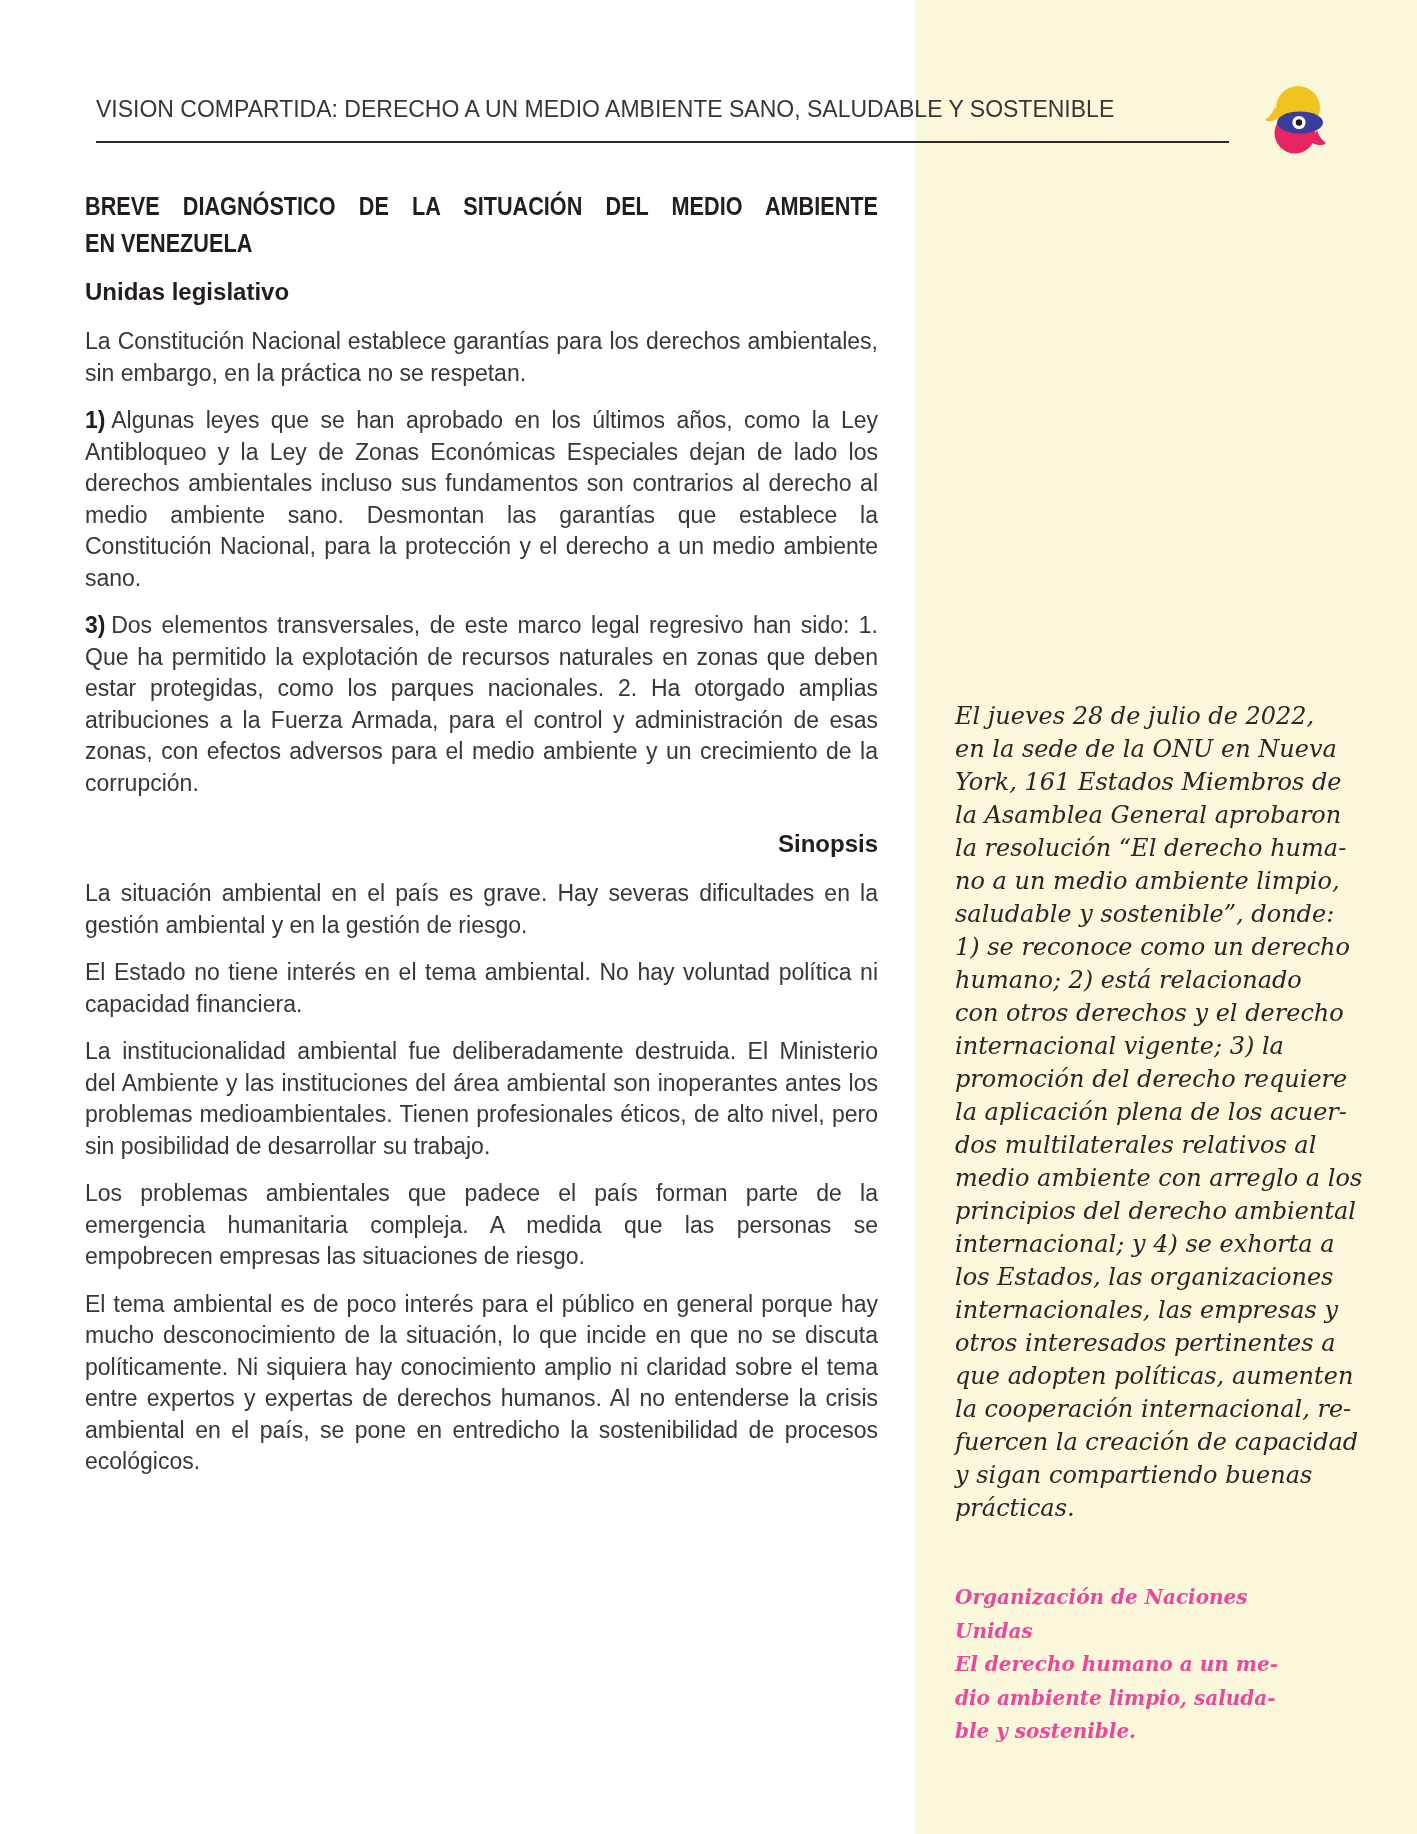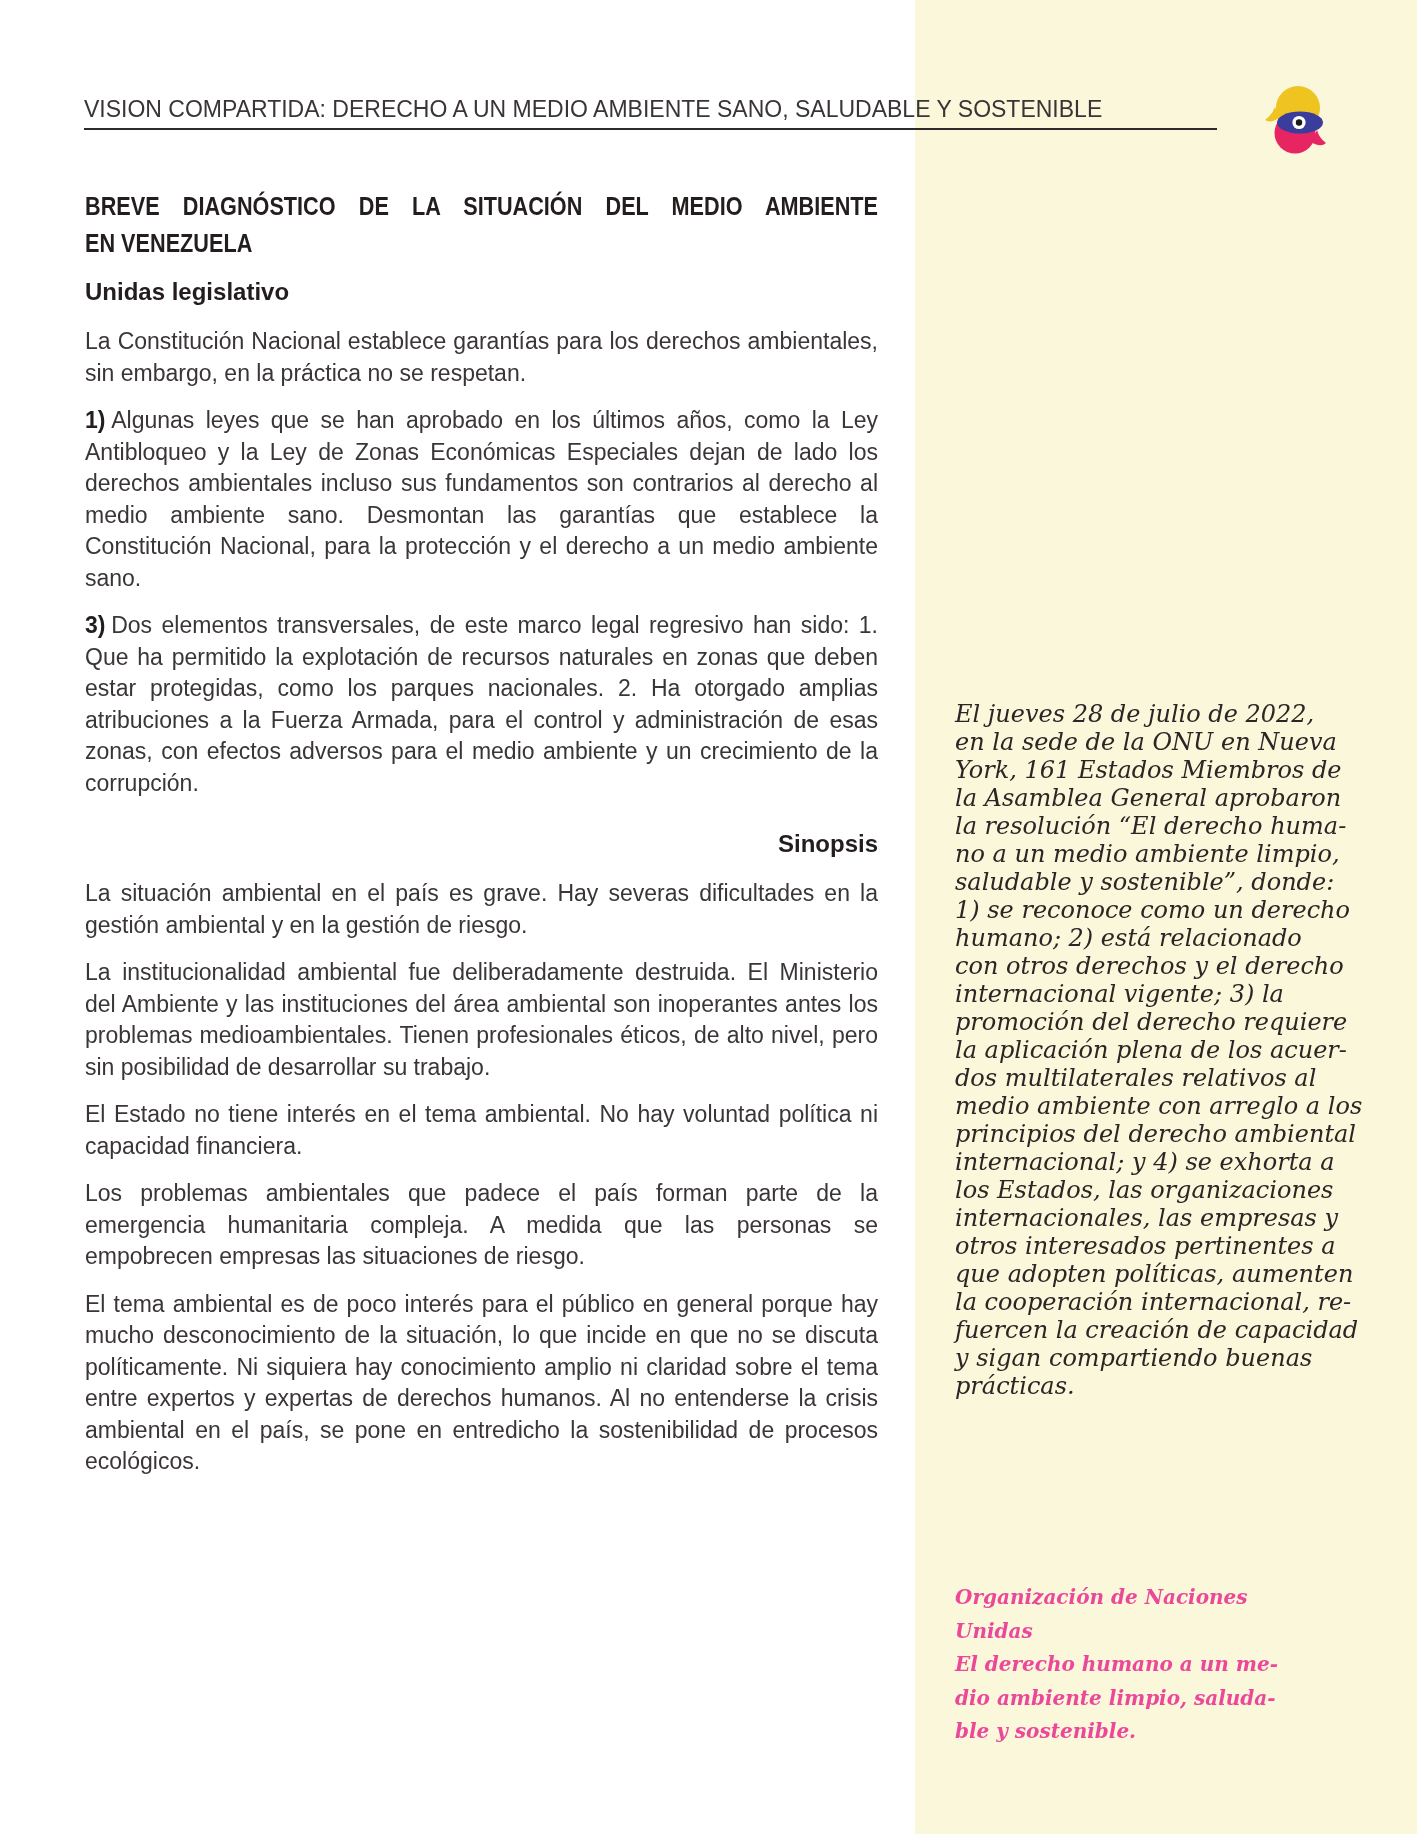--- a/index.html
+++ b/index.html
@@ -7,22 +7,22 @@
   .page{
     position:relative;width:1417px;height:1834px;background:#ffffff;
     margin:0 auto;overflow:hidden;
   }
   .yellow-band{
     position:absolute;left:915px;top:0;width:502px;height:1834px;
     background:#FAF7DA;
   }
   
   .running-header{
-    position:absolute;left:84px;top:96px;width:1133px;
-    border-bottom:2.5px solid #2e292a;padding-bottom:5px;
+    position:absolute;left:96px;top:96px;width:1133px;
+    border-bottom:2.5px solid #2e292a;padding-bottom:18px;
   }
   .running-header .hdr-text{
     font-size:23px;color:#3a3436;letter-spacing:0px;white-space:nowrap;
     font-weight:400;
   }
   
   .logo{position:absolute;left:1264px;top:86px;width:70px;height:75px;}
   
   .main-col{
     position:absolute;left:85px;top:188px;width:793px;color:#3a3536;
@@ -44,21 +44,21 @@
   .para{
     margin:9px 0 16px 0;text-align:justify;
   }
   .para b{color:#231d1e;margin-right:0.25em;}
   .para.last{margin-bottom:0;}
   .gap-above{margin-top:30px;text-align:right;}
   
   .sidebar-quote{
     position:absolute;left:955px;top:700px;width:440px;
     font-family:"DejaVu Serif","Liberation Serif",serif;
-    font-style:italic;font-size:24px;line-height:28px;color:#2b2526;
+    font-style:italic;font-size:24px;line-height:33px;color:#2b2526;
     white-space:pre-line;
   }
   .sidebar-attrib{
     position:absolute;left:955px;top:1570px;width:440px;
     font-family:"DejaVu Serif","Liberation Serif",serif;
     font-style:italic;font-weight:bold;font-size:20px;line-height:33.5px;
     color:#ec4899;white-space:pre-line;margin-top:11px;
   }
 </style>
 </head>
@@ -99,22 +99,22 @@
     <p class="para"><span>La Constitución Nacional establece garantías para los derechos ambientales, sin embargo, en la práctica no se respetan.</span></p>
 
     <p class="para"><b>1)</b><span>Algunas leyes que se han aprobado en los últimos años, como la Ley Antibloqueo y la Ley de Zonas Económicas Especiales dejan de lado los derechos ambientales incluso sus fundamentos son contrarios al derecho al medio ambiente sano. Desmontan las garantías que establece la Constitución Nacional, para la protección y el derecho a un medio ambiente sano.</span></p>
 
 
     <p class="para"><b>3)</b><span>Dos elementos transversales, de este marco legal regresivo han sido: 1. Que ha permitido la explotación de recursos naturales en zonas que deben estar protegidas, como los parques nacionales. 2. Ha otorgado amplias atribuciones a la Fuerza Armada, para el control y administración de esas zonas, con efectos adversos para el medio ambiente y un crecimiento de la corrupción.</span></p>
 
     <h2 class="subhead gap-above">Sinopsis</h2>
 
     <p class="para">La situación ambiental en el país es grave. Hay severas dificultades en la gestión ambiental y en la gestión de riesgo.</p>
+    <p class="para">El Estado no tiene interés en el tema ambiental. No hay voluntad política ni capacidad financiera.</p>
     <p class="para">La institucionalidad ambiental fue deliberadamente destruida. El Ministerio del Ambiente y las instituciones del área ambiental son inoperantes antes los problemas medioambientales. Tienen profesionales éticos, de alto nivel, pero sin posibilidad de desarrollar su trabajo.</p>
-    <p class="para">El Estado no tiene interés en el tema ambiental. No hay voluntad política ni capacidad financiera.</p>
     <p class="para">Los problemas ambientales que padece el país forman parte de la emergencia humanitaria compleja. A medida que las personas se empobrecen empresas las situaciones de riesgo.</p>
     <p class="para last">El tema ambiental es de poco interés para el público en general porque hay mucho desconocimiento de la situación, lo que incide en que no se discuta políticamente. Ni siquiera hay conocimiento amplio ni claridad sobre el tema entre expertos y expertas de derechos humanos. Al no entenderse la crisis ambiental en el país, se pone en entredicho la sostenibilidad de procesos ecológicos.</p>
 
   </div>
 
   <div class="sidebar-quote">El jueves 28 de julio de 2022,
 en la sede de la ONU en Nueva
 York, 161 Estados Miembros de
 la Asamblea General aprobaron
 la resolución “El derecho huma-

